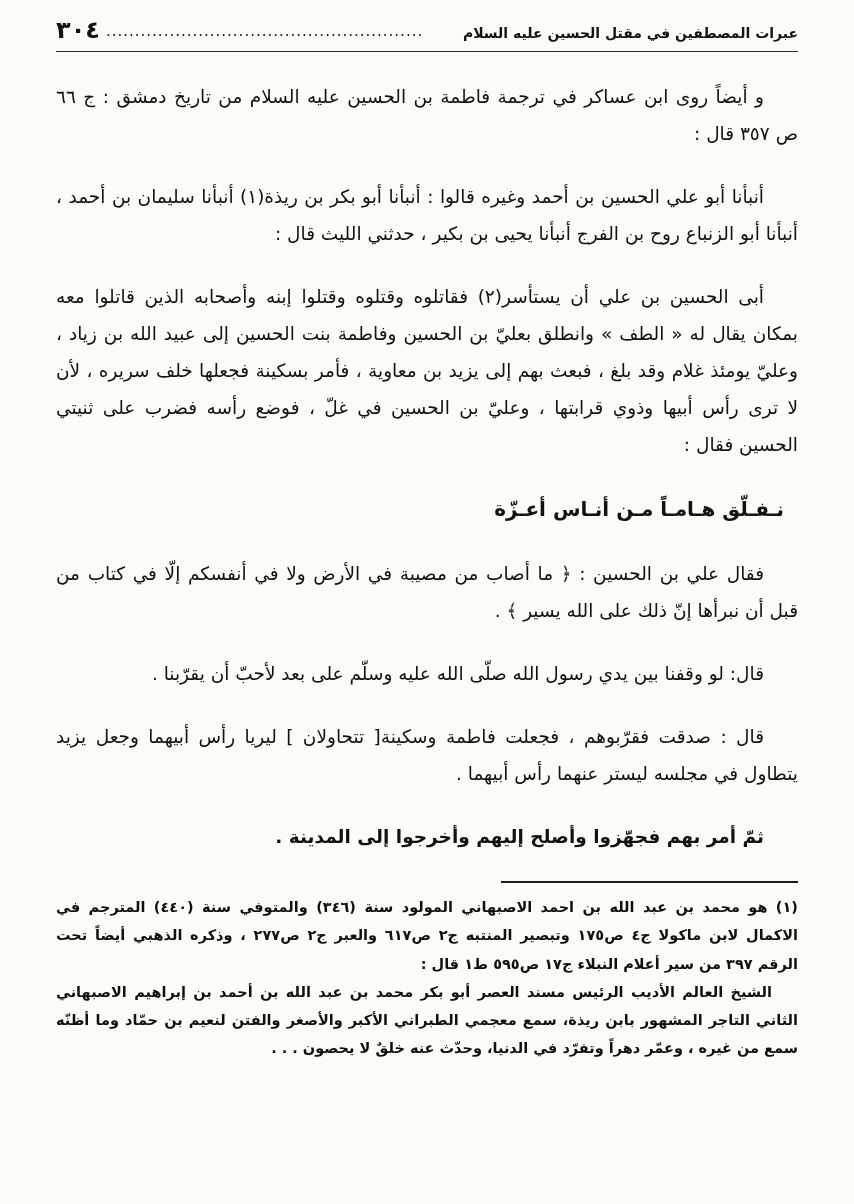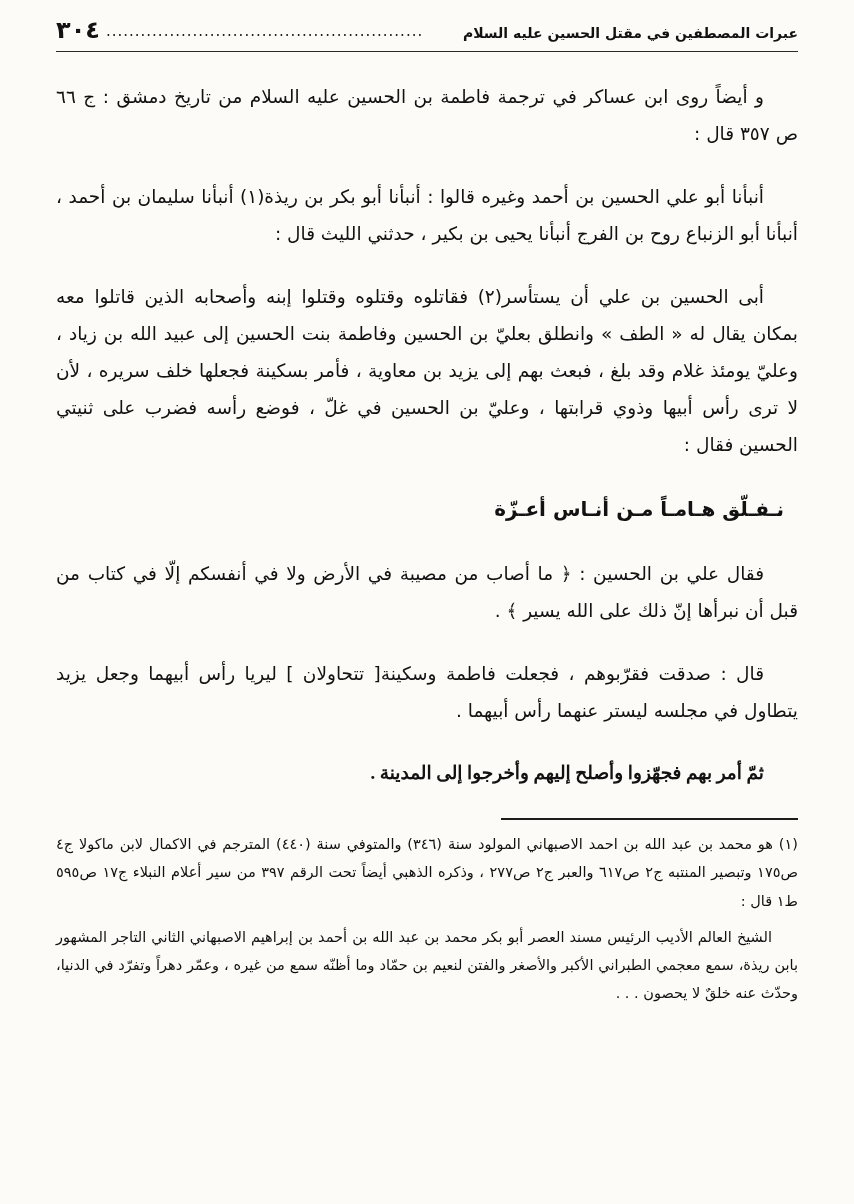--- a/index.html
+++ b/index.html
@@ -56,21 +56,20 @@
     font-size: 18.5px;
     line-height: 2.0;
     text-align: justify;
   }
   .para {
     margin: 26px 0;
     text-indent: 34px;
   }
   .bold-para {
     font-weight: bold;
-    font-family: Liberation Serif, serif;
   }
   
   .poem {
     display: flex;
     justify-content: space-between;
     align-items: baseline;
     padding: 0 14px;
     margin: 16px 0 18px 0;
     font-weight: bold;
     font-size: 20px;
@@ -85,21 +84,21 @@
     text-align: justify;
     color: #101010;
   }
   .footnote-rule {
     width: 40%;
     border-top: 2px solid #1c1c1c;
     margin: 0 0 10px auto; 
     margin-right: 0;
     margin-left: auto;
   }
-  .footnote { margin: 8px 0; }
+  .footnote { margin: 0 0; font-weight: bold; }
   .footnote-indent { text-indent: 26px; }
 </style>
 </head>
 <body>
 
 <div class="page">
 
   <header class="running-head">
     <span class="head-title">عبرات المصطفين في مقتل الحسين عليه السلام</span>
     <span class="head-dots">.......................................................</span>
@@ -109,20 +108,21 @@
   <main class="body-text">
     <p class="para">و أيضاً روى ابن عساكر في ترجمة فاطمة بن الحسين عليه السلام من تاريخ دمشق : ج ٦٦ ص ٣٥٧ قال :</p>
     <p class="para">أنبأنا أبو علي الحسين بن أحمد وغيره قالوا : أنبأنا أبو بكر بن ريذة(١) أنبأنا سليمان بن أحمد ، أنبأنا أبو الزنباع روح بن الفرج أنبأنا يحيى بن بكير ، حدثني الليث قال :</p>
     <p class="para">أبى الحسين بن علي أن يستأسر(٢) فقاتلوه وقتلوه وقتلوا إبنه وأصحابه الذين قاتلوا معه بمكان يقال له « الطف » وانطلق بعليّ بن الحسين وفاطمة بنت الحسين إلى عبيد الله بن زياد ، وعليّ يومئذ غلام وقد بلغ ، فبعث بهم إلى يزيد بن معاوية ، فأمر بسكينة فجعلها خلف سريره ، لأن لا ترى رأس أبيها وذوي قرابتها ، وعليّ بن الحسين في غلّ ، فوضع رأسه فضرب على ثنيتي الحسين فقال :</p>
 
     <div class="poem">
       <span class="hemistich">نـفـلّق هـامـاً مـن أنـاس أعـزّة</span>
     </div>
 
     <p class="para">فقال علي بن الحسين : ﴿ ما أصاب من مصيبة في الأرض ولا في أنفسكم إلّا في كتاب من قبل أن نبرأها إنّ ذلك على الله يسير ﴾ .</p>
+    <p class="para">قال: لو وقفنا بين يدي رسول الله صلّى الله عليه وسلّم على بعد لأحبّ أن يقرّبنا .</p>
     <p class="para">قال : صدقت فقرّبوهم ، فجعلت فاطمة وسكينة[ تتحاولان ] ليريا رأس أبيهما وجعل يزيد يتطاول في مجلسه ليستر عنهما رأس أبيهما .</p>
     <p class="para bold-para">ثمّ أمر بهم فجهّزوا وأصلح إليهم وأخرجوا إلى المدينة .</p>
   </main>
 
   <footer class="footnotes">
     <div class="footnote-rule"></div>
     <p class="footnote">(١) هو محمد بن عبد الله بن احمد الاصبهاني المولود سنة (٣٤٦) والمتوفي سنة (٤٤٠) المترجم في الاكمال لابن ماكولا ج٤ ص١٧٥ وتبصير المنتبه ج٢ ص٦١٧ والعبر ج٢ ص٢٧٧ ، وذكره الذهبي أيضاً تحت الرقم ٣٩٧ من سير أعلام النبلاء ج١٧ ص٥٩٥ ط١ قال :</p>
     <p class="footnote footnote-indent">الشيخ العالم الأديب الرئيس مسند العصر أبو بكر محمد بن عبد الله بن أحمد بن إبراهيم الاصبهاني الثاني التاجر المشهور بابن ريذة، سمع معجمي الطبراني الأكبر والأصغر والفتن لنعيم بن حمّاد وما أظنّه سمع من غيره ، وعمّر دهراً وتفرّد في الدنيا، وحدّث عنه خلقٌ لا يحصون . . .</p>
   </footer>
 

